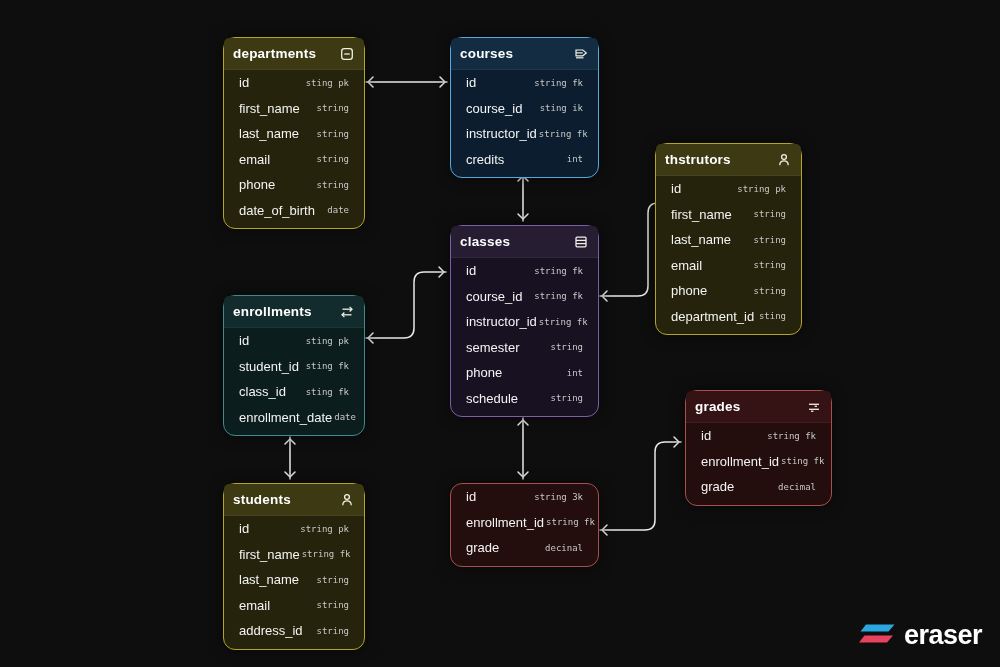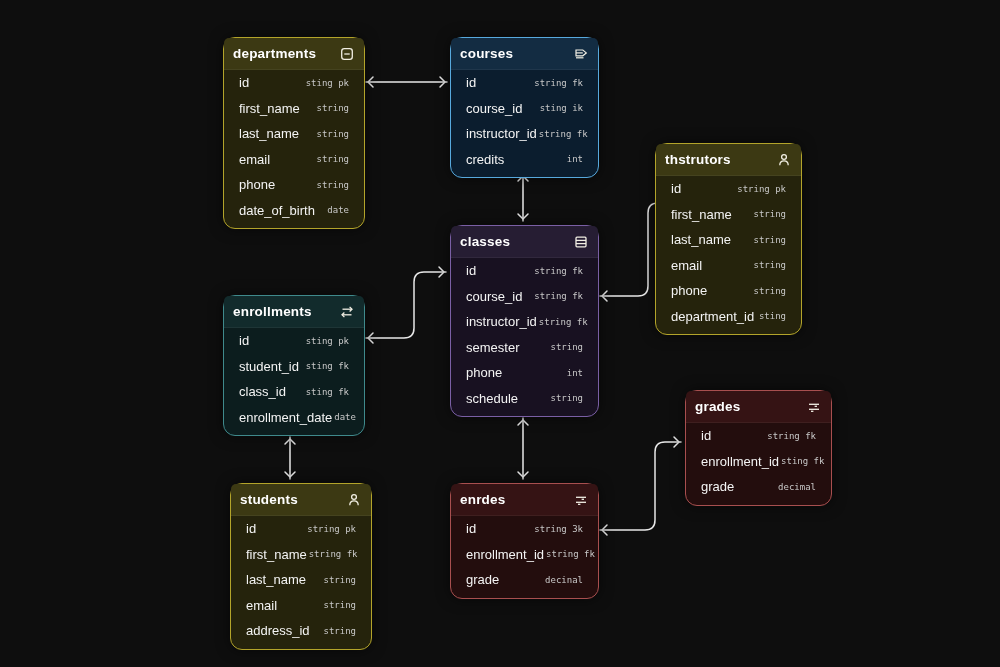--- a/index.html
+++ b/index.html
@@ -271,21 +271,21 @@
     <div class="trow">
         <span class="fname">enrollment_id</span>
         <span class="ftype">sting fk</span>
       </div>
     <div class="trow">
         <span class="fname">grade</span>
         <span class="ftype">decimal</span>
       </div>
   </div>
 
-  <div class="table theme-olive" style="left: 230px; top: 483px; width: 140px; --border: #b3a42a; --header: #3c3913; --body: #25230c;">
+  <div class="table theme-olive" style="left: 223px; top: 483px; width: 140px; --border: #b3a42a; --header: #3c3913; --body: #25230c;">
     <div class="thead">
       <span class="ttitle">students</span>
       <span class="ticon">
         <svg width="16" height="16" viewBox="0 0 16 16" fill="none" stroke="currentColor" stroke-width="1.3">
             <circle cx="8" cy="5" r="2.4"></circle>
             <path d="M3.8,13.2 C3.8,10.2 5.7,8.8 8,8.8 C10.3,8.8 12.2,10.2 12.2,13.2"></path>
           </svg>
       </span>
     </div>
     <div class="trow">
@@ -304,39 +304,37 @@
         <span class="fname">email</span>
         <span class="ftype">string</span>
       </div>
     <div class="trow">
         <span class="fname">address_id</span>
         <span class="ftype">string</span>
       </div>
   </div>
 
   <div class="table theme-red" style="left: 450px; top: 483px; width: 147px; --border: #a84f4f; --header: #351314; --body: #230d0d;">
-    <div class="thead">
-      <span class="ttitle">enrdes</span>
-      <span class="ticon">
-        <svg width="16" height="16" viewBox="0 0 16 16" fill="none" stroke="currentColor" stroke-width="1.3">
-            <path d="M3,5.3 H13"></path>
-            <path d="M8.6,7.3 H11"></path>
-            <path d="M3,10.3 H13"></path>
-            <path d="M5,12.3 H7.4"></path>
-          </svg>
-      </span>
-    </div>
     <div class="trow">
         <span class="fname">id</span>
         <span class="ftype">string 3k</span>
       </div>
     <div class="trow">
         <span class="fname">enrollment_id</span>
         <span class="ftype">string fk</span>
       </div>
     <div class="trow">
         <span class="fname">grade</span>
         <span class="ftype">decinal</span>
       </div>
   </div>
 
+  <div class="watermark">
+    <span>
+      <svg width="37" height="22" viewBox="0 0 37 22">
+        <polygon points="8,1.5 36.5,1.5 30.5,8.5 2.5,8.5" fill="#2ba7e0"></polygon>
+        <polygon points="6.5,12.5 35,12.5 29,19.5 1,19.5" fill="#e8435e"></polygon>
+      </svg>
+    </span>
+    <span class="brand-text">eraser</span>
+  </div>
 
 </div>
 
 </body></html>

